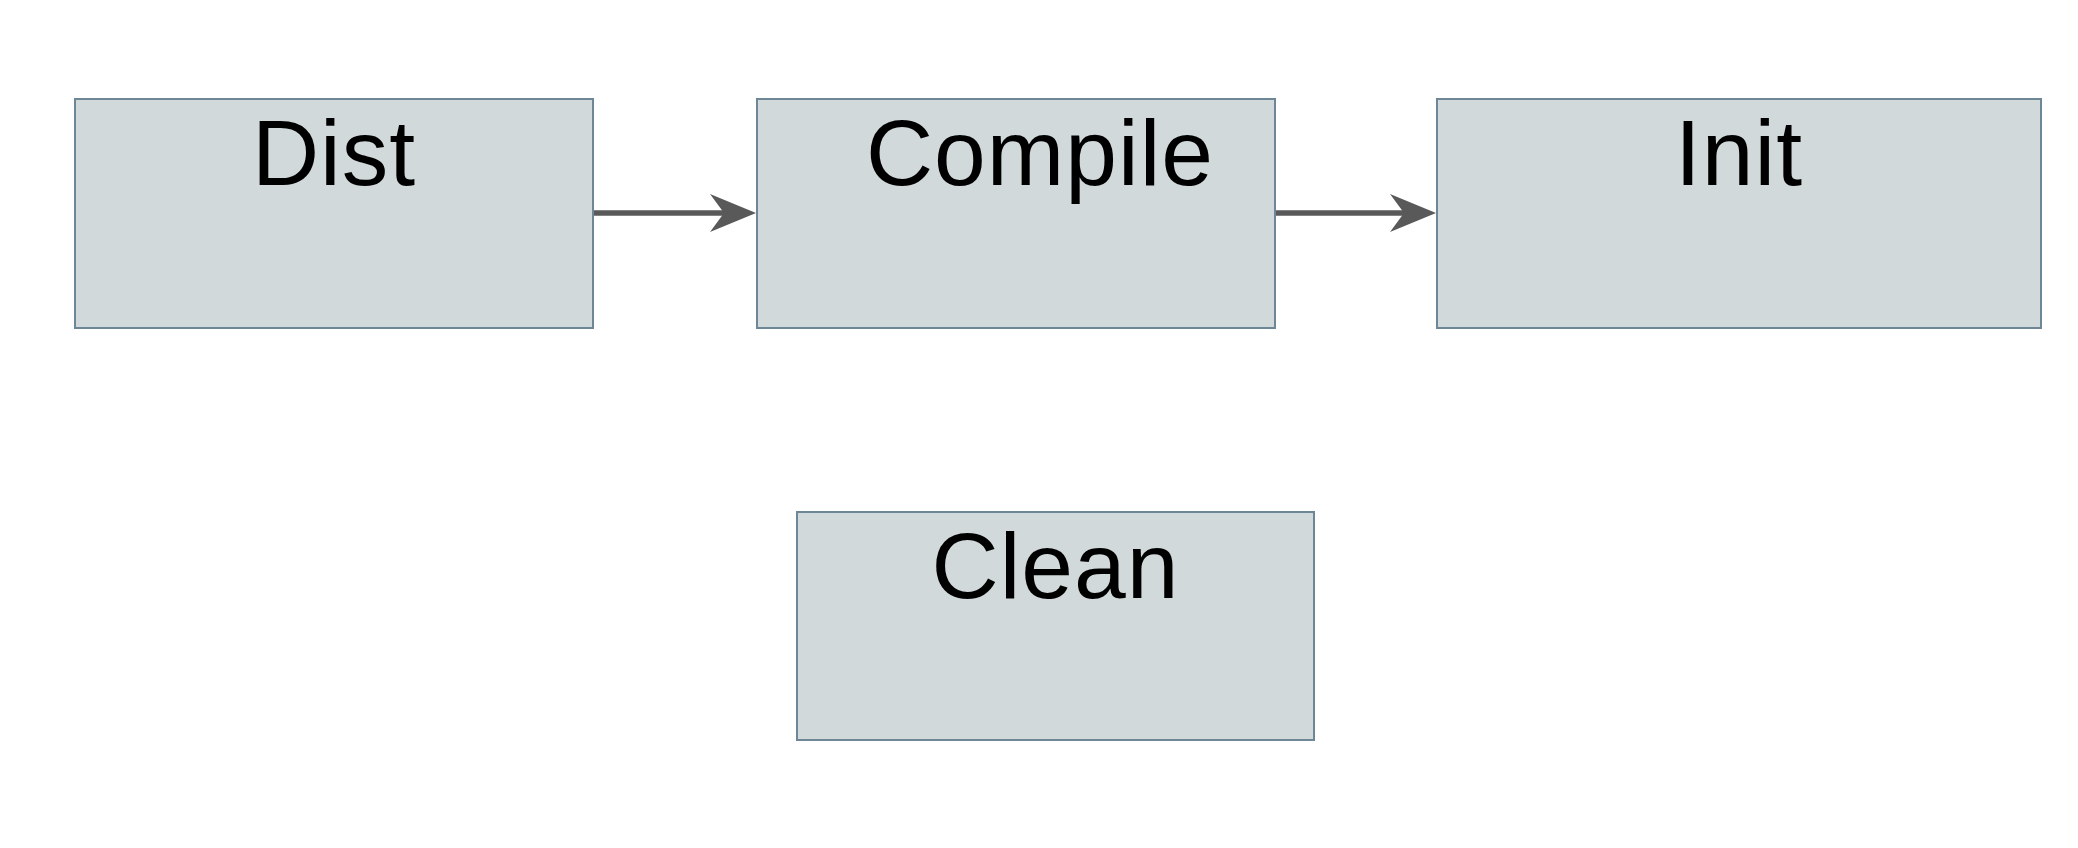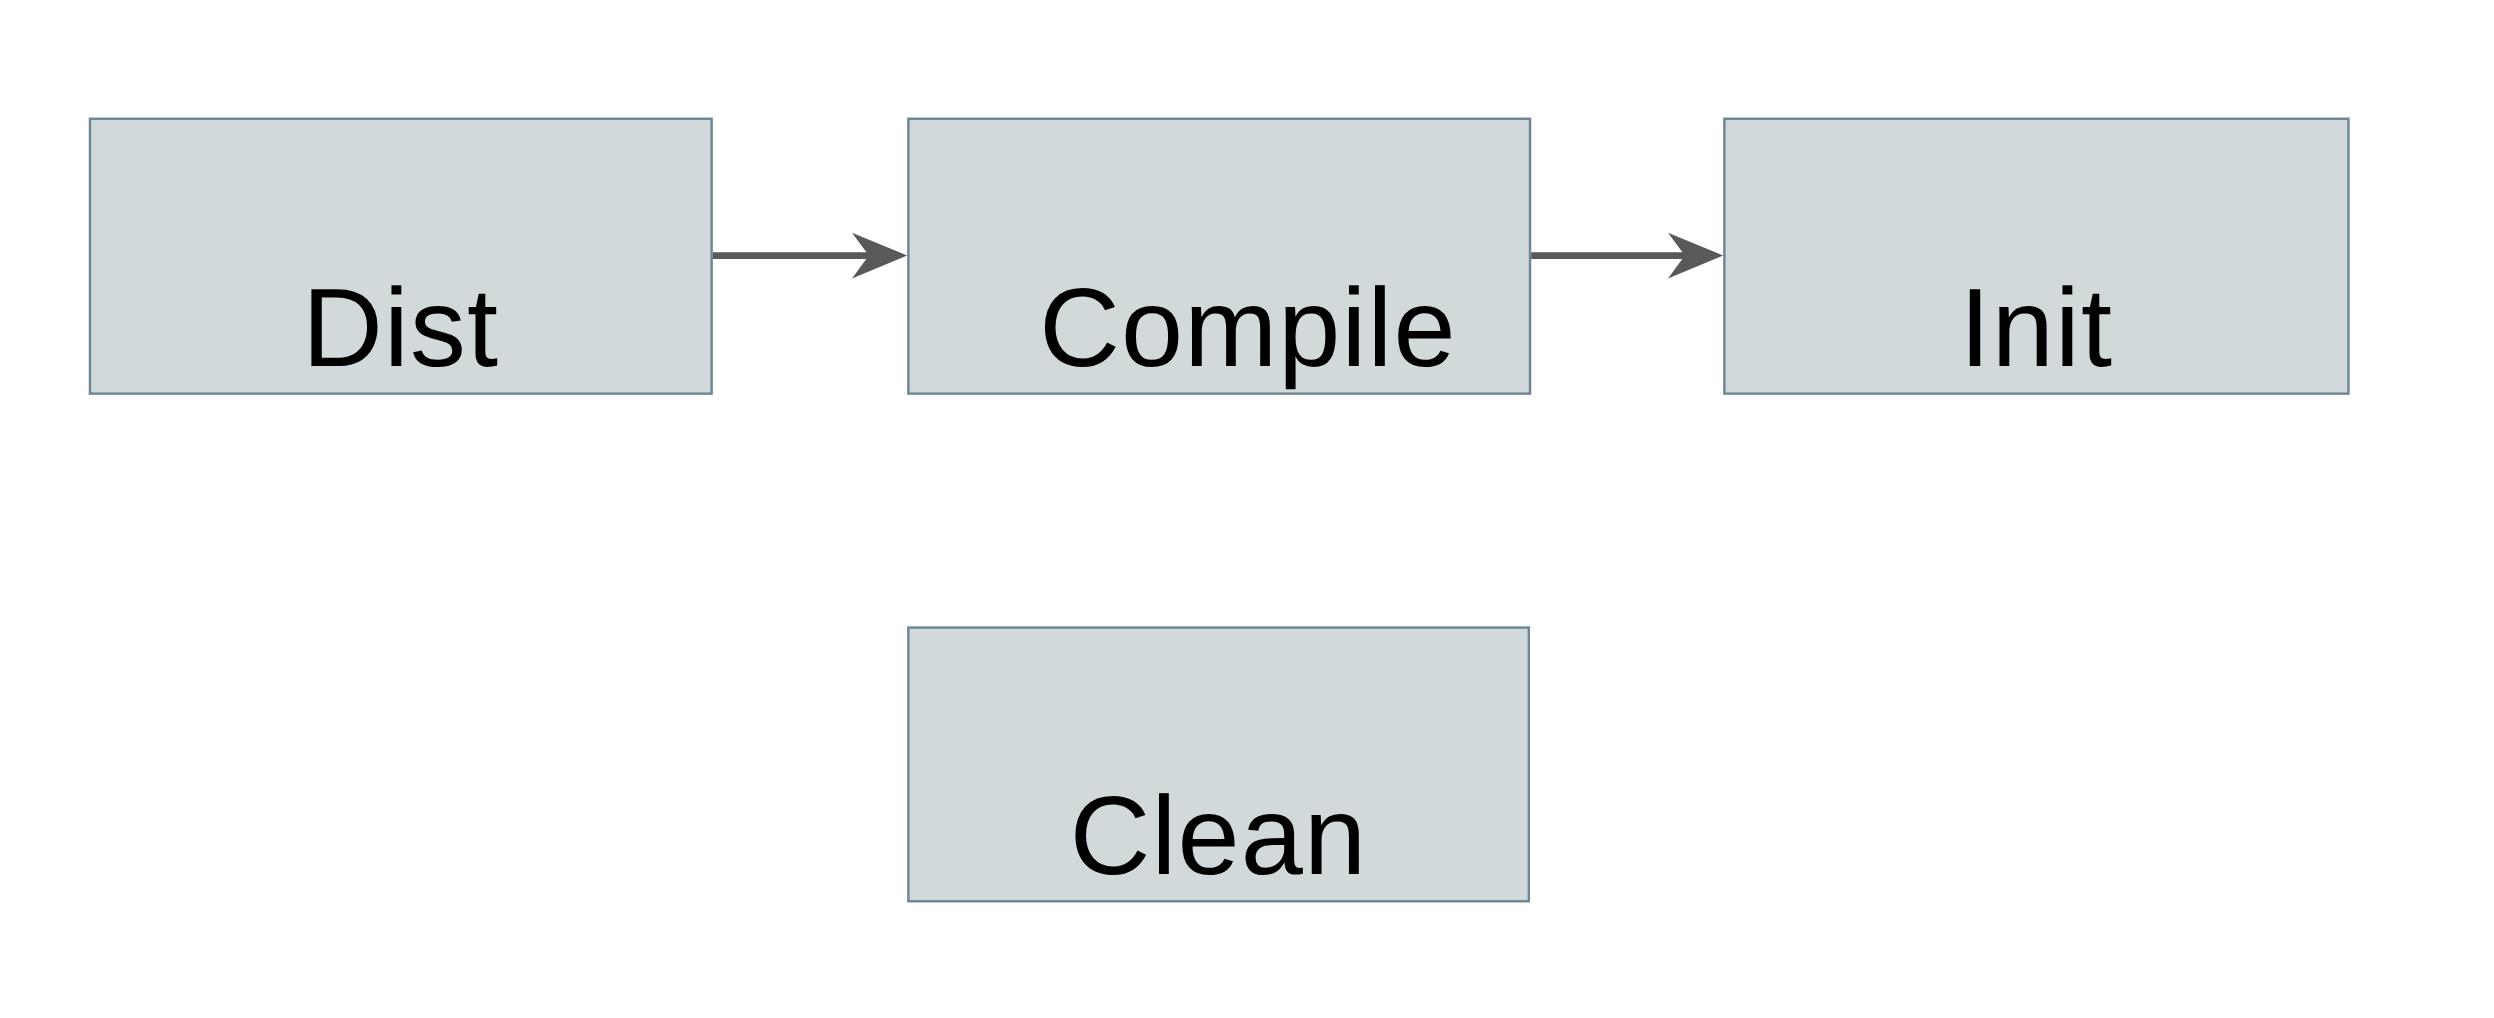--- a/index.html
+++ b/index.html
@@ -14,35 +14,35 @@
     background: var(--canvas-bg, #ffffff);
     font-family: "Liberation Sans", sans-serif;
     overflow: hidden;
   }
   .node {
     position: absolute;
     box-sizing: border-box;
     background: var(--node-fill, #d2d9db);
     border: 2px solid var(--node-border, #6e8797);
     display: flex;
-    align-items: flex-end;
+    align-items: flex-start;
     justify-content: center;
   }
   .node-label {
     color: var(--label-text, #000000);
     font-size: 93px;
     font-weight: 400;
     letter-spacing: 1px;
     white-space: nowrap;
     user-select: none;
   }
   #node-dist    { left: 74px;   top: 98px;  width: 520px; height: 231px; }
   #node-compile { left: 756px;  top: 98px;  width: 520px; height: 231px; padding-left: 48px; }
-  #node-init    { left: 1436px; top: 98px;  width: 522px; height: 231px; }
-  #node-clean   { left: 756px;  top: 511px; width: 519px; height: 230px; margin-top: 11px; }
+  #node-init    { left: 1436px; top: 98px;  width: 606px; height: 231px; }
+  #node-clean   { left: 796px;  top: 511px; width: 519px; height: 230px; }
   .edge {
     position: absolute;
     overflow: visible;
   }
   #edge-dist-compile  { left: 594px;  top: 191px; }
   #edge-compile-init  { left: 1276px; top: 191px; }
   .edge-line {
     stroke: var(--arrow, #595959);
     stroke-width: 5.5;
   }

